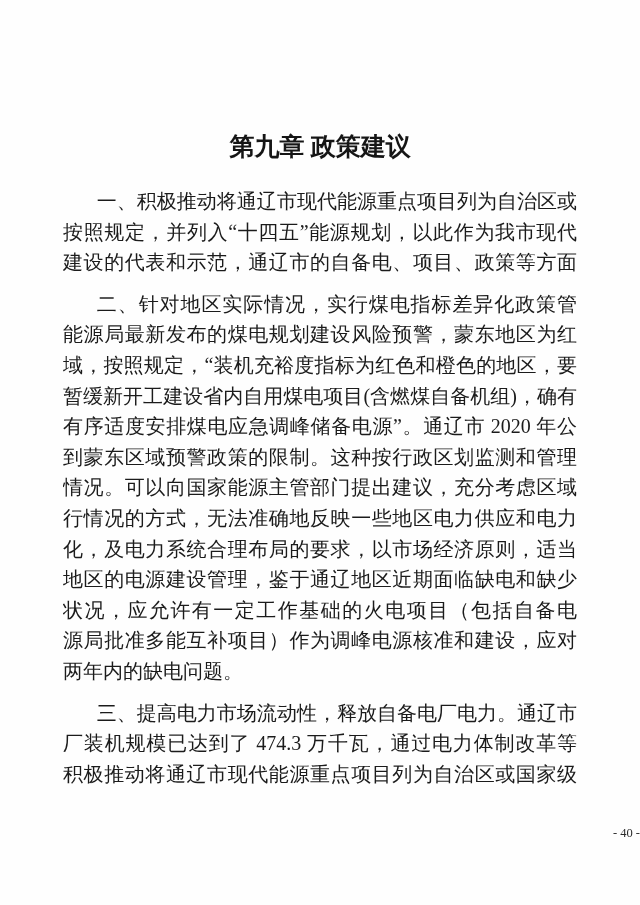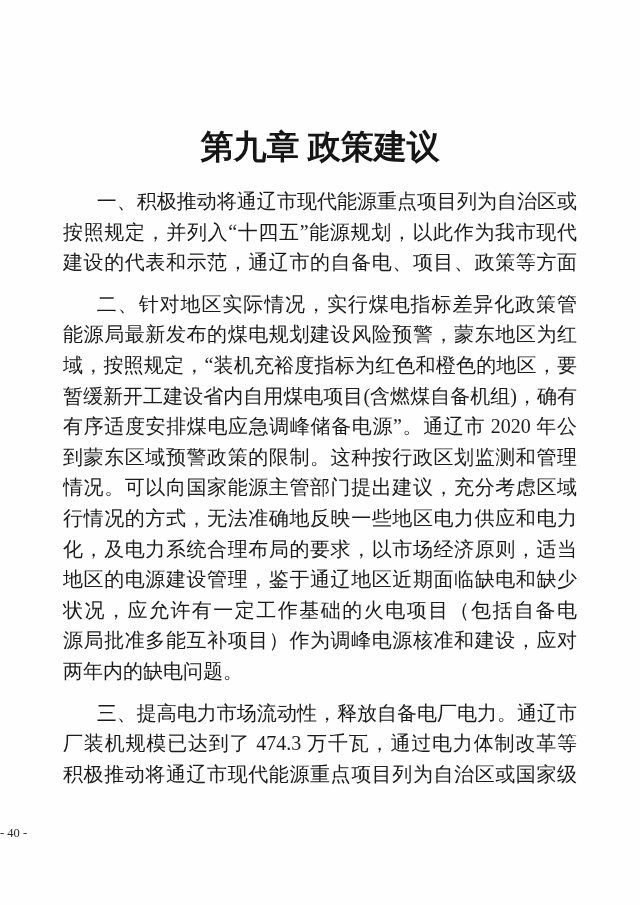--- a/index.html
+++ b/index.html
@@ -16,21 +16,21 @@
     font-family: "Liberation Serif", "DejaVu Serif", serif;
     color: #1b1b1b;
   }
   .title {
     position: absolute;
     top: 131px;
     left: 0;
     right: 0;
     margin: 0;
     text-align: center;
-    font-size: 33px;
+    font-size: 25px;
     line-height: 32px;
     font-weight: 700;
     color: #151515;
   }
   .body {
     position: absolute;
     top: 186px;
     left: 63px;
     width: 514px;
   }
@@ -50,21 +50,21 @@
     text-indent: 33.8px;
   }
   .line.last {
     text-align-last: left;
   }
   .footer {
     position: absolute;
     top: 826px;
     left: 0;
     right: 0;
-    text-align: left;
+    text-align: right;
     font-size: 12.5px;
     color: #2a2a2a;
   }
 </style>
 </head>
 <body>
 
 <div class="page">
   <h1 class="title">第九章 政策建议</h1>
   <div class="body">

